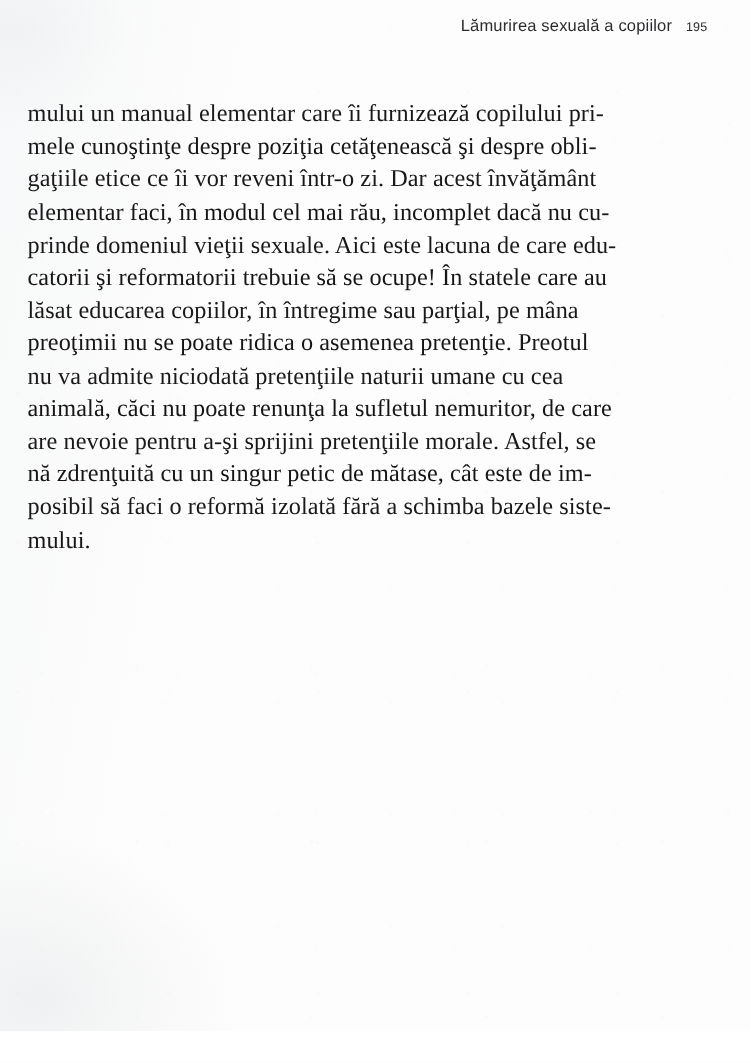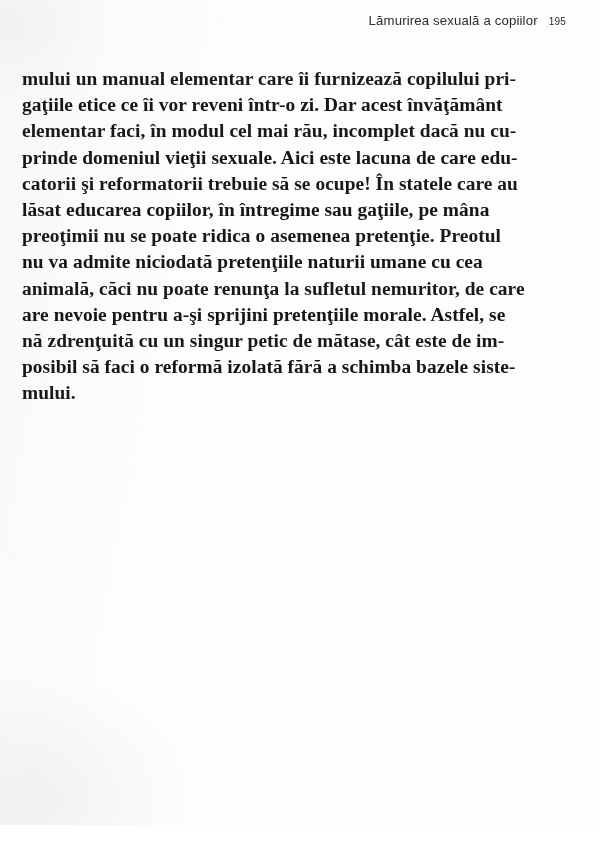--- a/index.html
+++ b/index.html
@@ -43,24 +43,23 @@
   }
   .running-head .rh-folio {
     font-size: 10px;
     letter-spacing: 0.2px;
     font-weight: 400;
   }
 
   
   .textblock {
     position: absolute;
-    top: 66px;
+    top: 79px;
     left: 22px;
     width: 548px;
-    font-weight: bold;
   }
 
   .line {
     font-family: "Liberation Serif", "DejaVu Serif", serif;
     font-size: 19.4px;
     line-height: 26.2px;
     color: #18181a;
     white-space: pre;
     letter-spacing: 0.06px;
     text-rendering: optimizeLegibility;
@@ -95,25 +94,26 @@
 
 <div class="page">
 
   <div class="running-head">
     <span class="rh-title">Lămurirea sexuală a copiilor</span>
     <span class="rh-folio">195</span>
   </div>
 
   <div class="textblock">
     <div class="line justify" style="word-spacing: 0px;">mului un manual elementar care îi furnizează copilului pri-</div>
+    <div class="line justify" style="word-spacing: 0px;">mele cunoştinţe despre poziţia cetăţenească şi despre obli-</div>
     <div class="line justify" style="word-spacing: 0px;">gaţiile etice ce îi vor reveni într-o zi. Dar acest învăţământ</div>
     <div class="line justify" style="word-spacing: 0px;">elementar faci, în modul cel mai rău, incomplet dacă nu cu-</div>
     <div class="line justify" style="word-spacing: 0px;">prinde domeniul vieţii sexuale. Aici este lacuna de care edu-</div>
     <div class="line justify" style="word-spacing: 0px;">catorii şi reformatorii trebuie să se ocupe! În statele care au</div>
-    <div class="line justify" style="word-spacing: 0px;">lăsat educarea copiilor, în întregime sau gaţiile, pe mâna</div>
+    <div class="line justify" style="word-spacing: 0px;">lăsat educarea copiilor, în întregime sau parţial, pe mâna</div>
     <div class="line justify" style="word-spacing: 0px;">preoţimii nu se poate ridica o asemenea pretenţie. Preotul</div>
     <div class="line justify" style="word-spacing: 0px;">nu va admite niciodată pretenţiile naturii umane cu cea</div>
     <div class="line justify" style="word-spacing: 0px;">animală, căci nu poate renunţa la sufletul nemuritor, de care</div>
     <div class="line justify" style="word-spacing: 0px;">are nevoie pentru a-şi sprijini pretenţiile morale. Astfel, se</div>
     <div class="line justify" style="word-spacing: 0px;">nă zdrenţuită cu un singur petic de mătase, cât este de im-</div>
     <div class="line justify" style="word-spacing: 0px;">posibil să faci o reformă izolată fără a schimba bazele siste-</div>
     <div class="line">mului.</div>
   </div>
 
   <div class="grain"></div>

